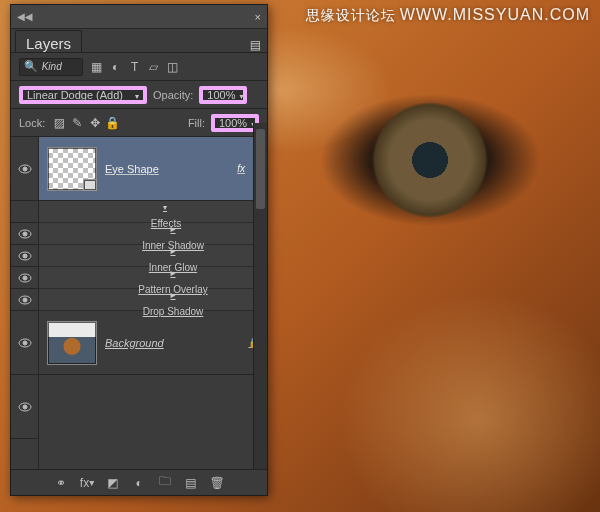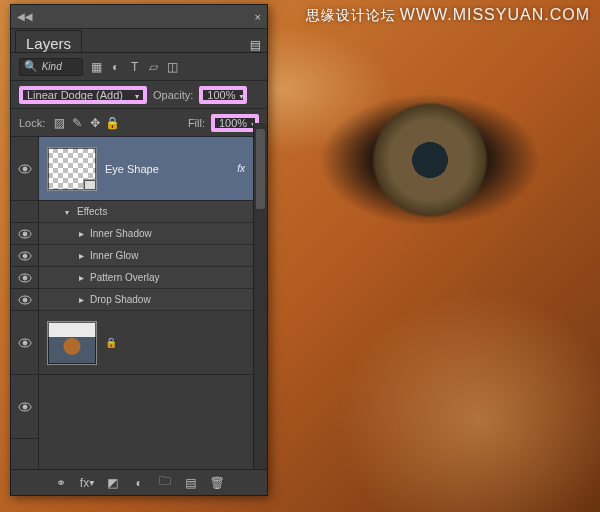--- a/index.html
+++ b/index.html
@@ -59,21 +59,21 @@
   .sel {
     display:inline-flex; align-items:center; justify-content:space-between;
     background:#2e2e2e; border:4px solid #f0abfc; border-radius:2px;
     padding:0 4px; height:18px;
   }
   .sel .arr::after { content:"▾"; font-size:8px; margin-left:4px;}
   .faded { opacity:.85;}
   .iconrow span { display:inline-flex; width:16px; height:16px; align-items:center; justify-content:center; font-size:12px; color:#bbb; }
 
   .layers {
-    flex:1; display:flex; overflow:hidden;
+    flex:1; display:flex; overflow:hidden;text-decoration:underline;
   }
   .vis-col { width:28px; border-right:1px solid #262626; background:#3b3b3b; display:flex; flex-direction:column;}
   .eye { height:64px; display:flex; align-items:center; justify-content:center; border-bottom:1px solid #262626;}
   .eye.small { height:22px; }
   .eye svg{ width:14px; height:10px;}
   .stack { flex:1; overflow:hidden;}
   .layer {
     height:64px; border-bottom:1px solid #262626;
     display:flex; align-items:center; gap:8px; padding:0 6px 0 8px;
   }
@@ -99,21 +99,21 @@
   .layer-name { flex:1; }
   .italic { font-style: italic; }
   .fx { font-size:10px; font-style:italic; margin-right:2px;}
   .lock { font-size:10px; opacity:.9;}
   .caret::before{content:"▾"; font-size:8px; margin-right:2px;}
   .caret-right::before{content:"▸";}
 
   .sub-row {
     height:22px; border-bottom:1px solid #2c2c2c;
     display:flex; align-items:center; gap:6px; padding-left:40px;
-    background:#3f3f3f; color:#c8c8c8; font-size:10px;
+    background:#3f3f3f; color:#c8c8c8; font-size:10px;flex-direction:column;
   }
   .sub-row.header{ padding-left:26px;}
 
   .footer {
     height:26px; border-top:1px solid #222; background:#3b3b3b;
     display:flex; align-items:center; justify-content:center; gap:4px;
   }
   .footer span{ width:22px; display:inline-flex; align-items:center; justify-content:center; font-size:12px; color:#bbb;}
 
   .scrollbar {
@@ -260,20 +260,21 @@
           <span>Pattern Overlay</span>
         </div>
       <div class="sub-row">
           <span class="caret-right"></span>
           <span>Drop Shadow</span>
         </div>
 
 
       <div class="layer">
         <div class="thumb bg"></div>
+        <span class="layer-name italic">Background</span>
         <span class="lock">🔒</span>
       </div>
     </div>
   </div>
 
   <div class="scrollbar">
     <div class="thumb-bar"></div>
   </div>
 
   <div class="footer">

